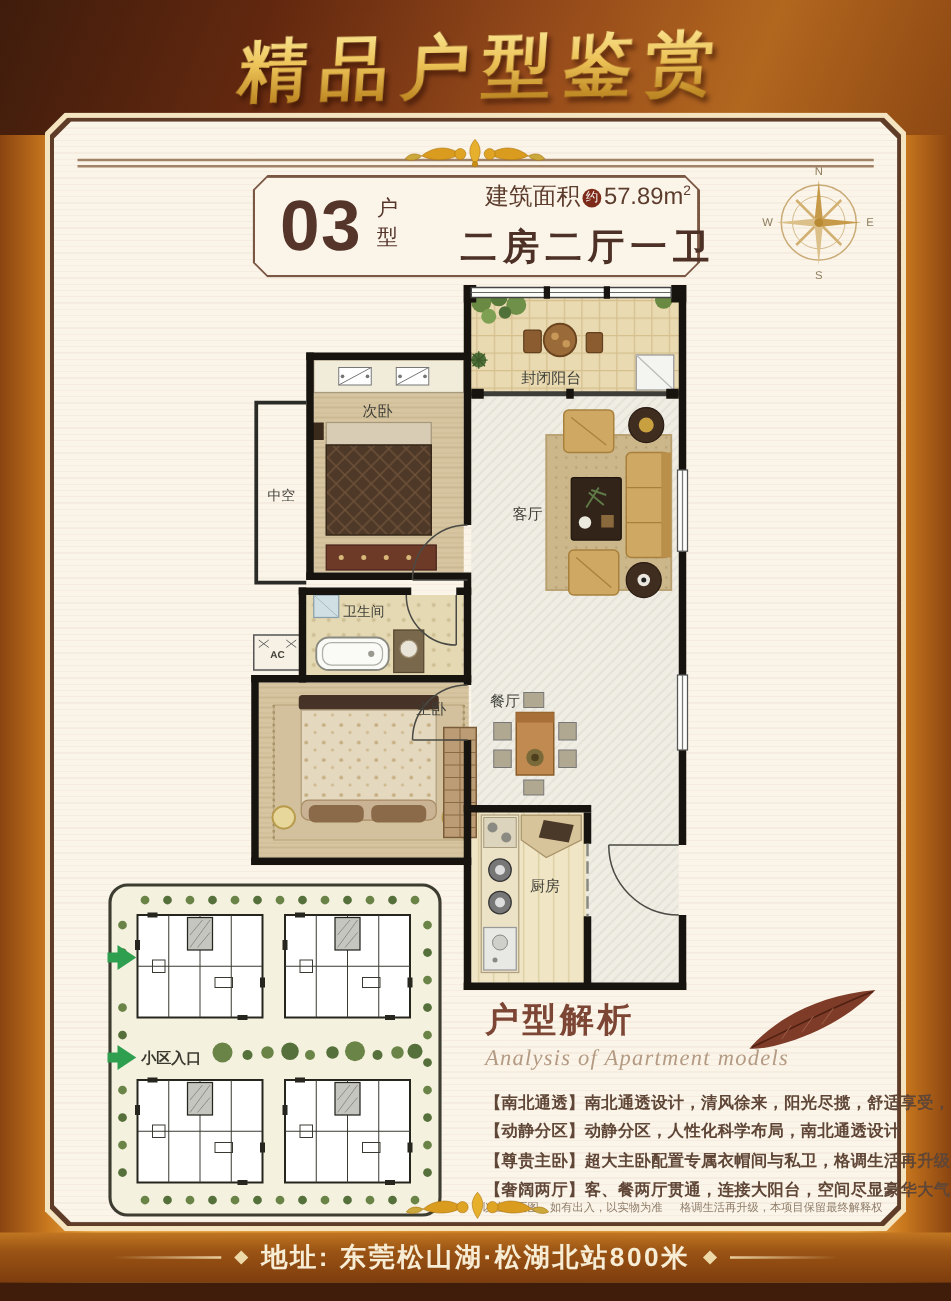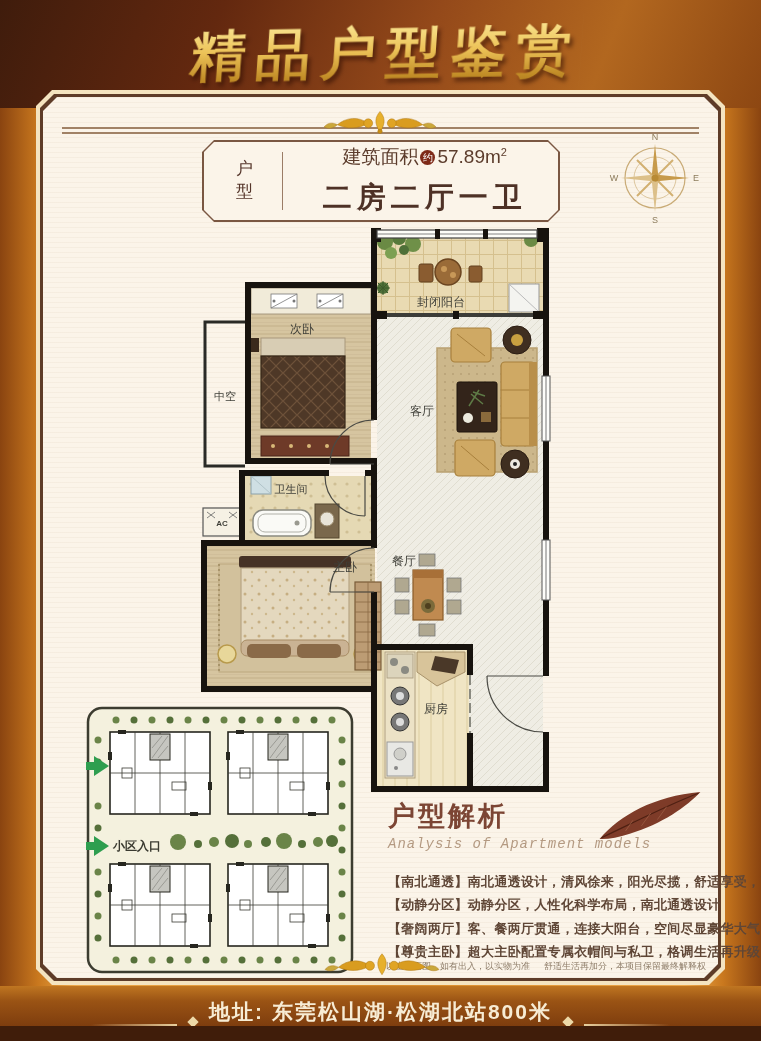--- a/index.html
+++ b/index.html
@@ -35,49 +35,49 @@
     background-image:repeating-linear-gradient(180deg,rgba(170,140,100,.07) 0 1px,transparent 1px 5px);
   }
   
   .top-lines{position:absolute;left:62px;right:62px;height:1.5px;background:#a18266;}
   .ornament{position:absolute;}
   .infobox{position:absolute;left:202px;top:140px;width:358px;height:82px;}
   .infobox .ib-border{position:absolute;inset:0;background:#7a5742;}
   .infobox .ib-inner{position:absolute;inset:2px;background:#fbf4e9;}
   .infobox .ib-content{position:absolute;inset:0;display:flex;align-items:center;padding:0 0 0 22px;}
   .unit-number{font-size:57px;font-weight:bold;color:#55352a;line-height:1;letter-spacing:1px;}
-  .unit-suffix{width:1.2em;font-size:17px;color:#55352a;line-height:1.35;margin-left:12px;word-break:break-all;}
+  .unit-suffix{width:1.2em;font-size:17px;color:#55352a;line-height:1.35;margin-left:12px;word-break:break-all;font-family:Liberation Mono, monospace;}
   .unit-divider{width:1px;height:58px;background:#9b7c66;margin:0 24px 0 26px;}
   .unit-right{flex:1;text-align:center;padding-right:18px;}
   .area-line{font-size:19px;color:#5c3c2c;white-space:nowrap;}
   .approx-badge{display:inline-block;width:15px;height:15px;line-height:15px;border-radius:50%;
     background:#7e2a18;color:#fff;font-size:10px;text-align:center;vertical-align:2px;margin:0 2px;}
   .area-line sup{font-size:11px;}
   .layout-text{font-size:29px;font-weight:600;color:#4e3126;letter-spacing:5px;margin-top:8px;white-space:nowrap;}
   
   .compass{position:absolute;left:609px;top:132px;width:92px;height:92px;}
   .floorplan{position:absolute;left:185px;top:226px;width:375px;height:570px;}
   .siteplan{position:absolute;left:86px;top:706px;width:212px;height:268px;}
   svg text{font-family:"Liberation Sans",sans-serif;}
   
   .analysis{position:absolute;left:388px;top:798px;width:318px;}
   .analysis-head{position:relative;height:62px;}
   .analysis-title{font-family:"DejaVu Serif","Liberation Serif",serif;font-size:27px;font-weight:bold;
     color:#7c4534;letter-spacing:3px;margin:0;}
-  .analysis-subtitle{font-family:Liberation Mono, monospace;font-style:italic;
-    font-size:14px;color:#b49a82;letter-spacing:1px;margin-top:2px;}
+  .analysis-subtitle{font-family:Liberation Serif, serif;font-style:italic;
+    font-size:18px;color:#b49a82;letter-spacing:1px;margin-top:2px;}
   .feather{position:absolute;right:0;top:-6px;width:112px;height:48px;transform:rotate(-4deg);}
   .analysis-points{margin-top:10px;}
   .analysis-point{font-size:13px;color:#5f4636;font-weight:600;line-height:1.8;letter-spacing:.3px;white-space:nowrap;}
   
   .disclaimer{position:absolute;top:960px;left:380px;width:326px;display:flex;gap:14px;justify-content:flex-end;
     font-size:9px;color:#8f7e6a;white-space:nowrap;}
   .footer-bar{position:absolute;left:0;top:986px;width:761px;height:40px;
     background:linear-gradient(180deg,#c07621 0%,#9a5314 38%,#7e3d0e 100%);
-    display:flex;align-items:flex-end;justify-content:center;gap:12px;}
+    display:flex;align-items:center;justify-content:center;gap:12px;}
   .footer-dark{position:absolute;left:0;top:1026px;width:761px;height:15px;background:#401d0a;}
   .footer-address{font-size:21px;font-weight:600;color:#f7ecd4;letter-spacing:2px;}
   .fline{width:86px;height:2px;background:linear-gradient(90deg,transparent,#e8cf9e);}
   .fline.rev{background:linear-gradient(90deg,#e8cf9e,transparent);}
   .fdiamond{width:8px;height:8px;background:#edd9a8;transform:rotate(45deg);}
 </style>
 </head>
 <body>
 
 <div class="page">
@@ -103,20 +103,21 @@
         <path d="M80,2 C73,10 72,18 80,30 C88,18 87,10 80,2 Z" fill="#e7b02c"></path>
         <circle cx="80" cy="29" r="3" fill="#c88e14"></circle>
       </g>
     </svg>
   </div>
 
   <div class="infobox">
     <div class="ib-border cham12"></div>
     <div class="ib-inner cham10"></div>
     <div class="ib-content">
+      <div class="unit-number">03</div>
       <div class="unit-suffix">户型</div>
       <div class="unit-divider"></div>
       <div class="unit-right">
         <div class="area-line"><span>建筑面积</span><span class="approx-badge">约</span><span>57.89m</span><sup>2</sup></div>
         <div class="layout-text">二房二厅一卫</div>
       </div>
     </div>
   </div>
 
   <div class="compass">
@@ -475,28 +476,28 @@
         <svg viewBox="0 0 110 46" width="112" height="48">
           <path d="M4,42 C26,20 60,4 106,3 C92,16 66,32 34,39 C22,42 12,43 4,42 Z" fill="#7e3b28"></path>
           <path d="M6,41 C34,30 74,13 104,4" stroke="#4e2012" stroke-width="1.2" fill="none"></path>
           <path d="M30,36 L38,26 M46,32 L56,20 M62,27 L72,15" stroke="#9a5a42" stroke-width="0.8"></path>
         </svg>
       </div>
     </div>
     <div class="analysis-points">
       <div class="analysis-point">【南北通透】南北通透设计，清风徐来，阳光尽揽，舒适享受，高人一等</div>
       <div class="analysis-point">【动静分区】动静分区，人性化科学布局，南北通透设计</div>
+      <div class="analysis-point">【尊贵主卧】超大主卧配置专属衣帽间与私卫，格调生活再升级</div>
       <div class="analysis-point">【奢阔两厅】客、餐两厅贯通，连接大阳台，空间尽显豪华大气</div>
-      <div class="analysis-point">【尊贵主卧】超大主卧配置专属衣帽间与私卫，格调生活再升级</div>
     </div>
   </div>
 
   <div class="disclaimer">
     <span>以上平面图，如有出入，以实物为准</span>
-    <span>舒适生活再加分，本项目保留最终解释权</span>
+    <span>格调生活再升级，本项目保留最终解释权</span>
   </div>
 
   <div class="ornament" style="left:322px;top:952px;width:120px;height:26px;z-index:3;">
     <svg viewBox="0 0 160 34" width="120" height="26">
       <g stroke="#a8700c" stroke-width="0.6">
         <path d="M64,18 C50,8 34,10 22,20 C34,26 52,26 64,18 Z" fill="#d99c1f"></path>
         <path d="M96,18 C110,8 126,10 138,20 C126,26 108,26 96,18 Z" fill="#d99c1f"></path>
         <path d="M22,20 C14,16 8,18 4,23 C10,26 17,25 22,20 Z" fill="#caa83c"></path>
         <path d="M138,20 C146,16 152,18 156,23 C150,26 143,25 138,20 Z" fill="#caa83c"></path>
         <circle cx="64" cy="18" r="6" fill="#e0a424"></circle>

